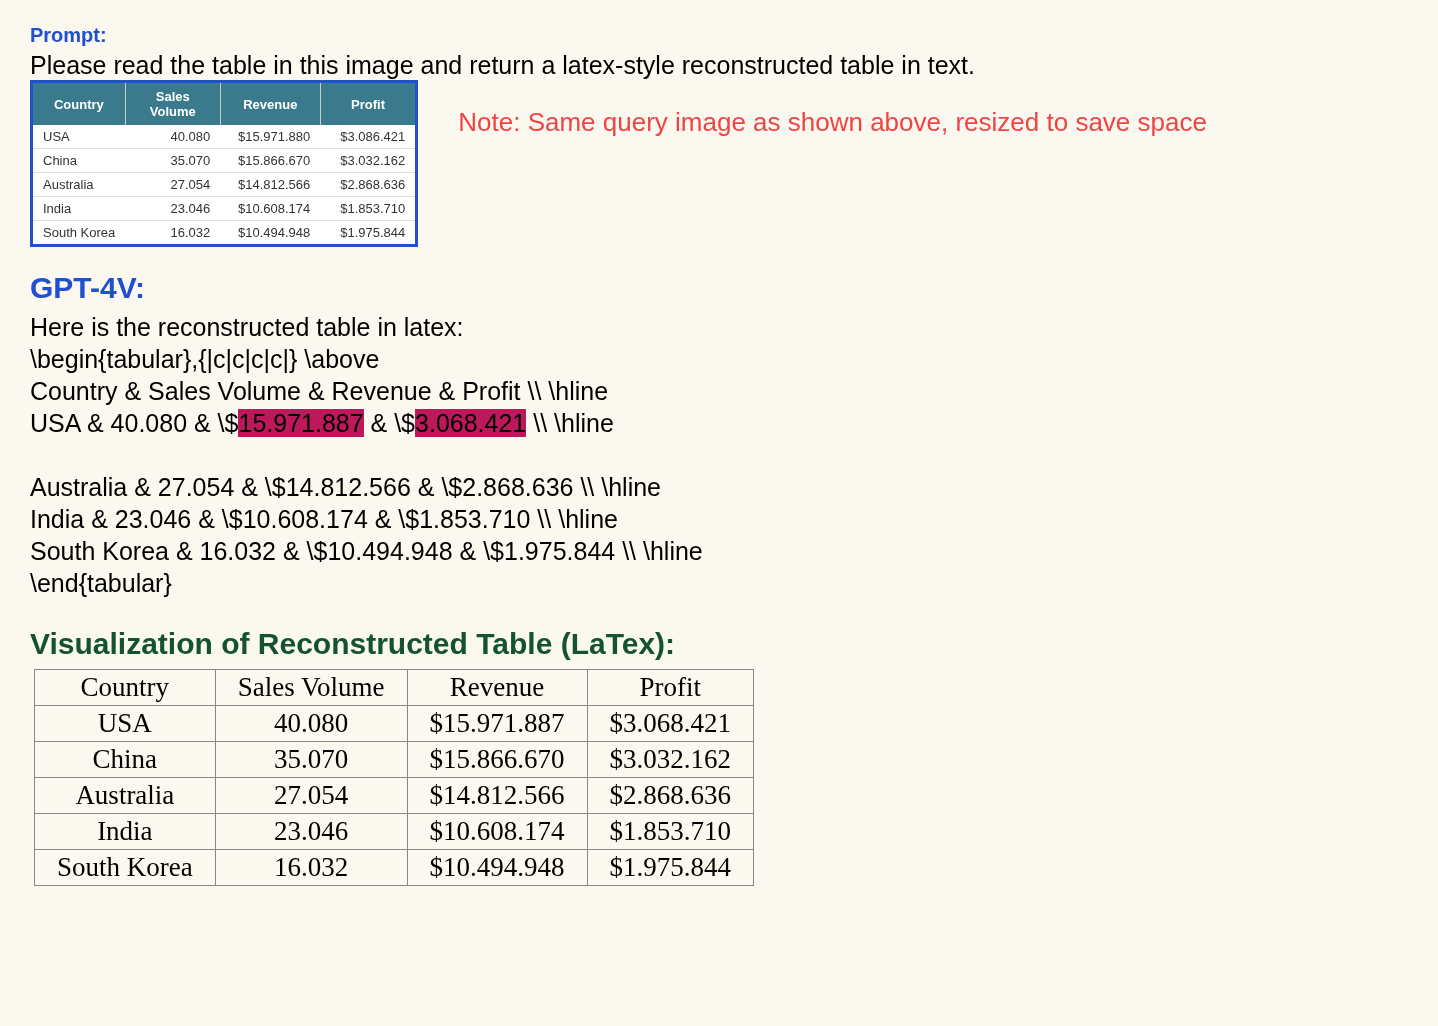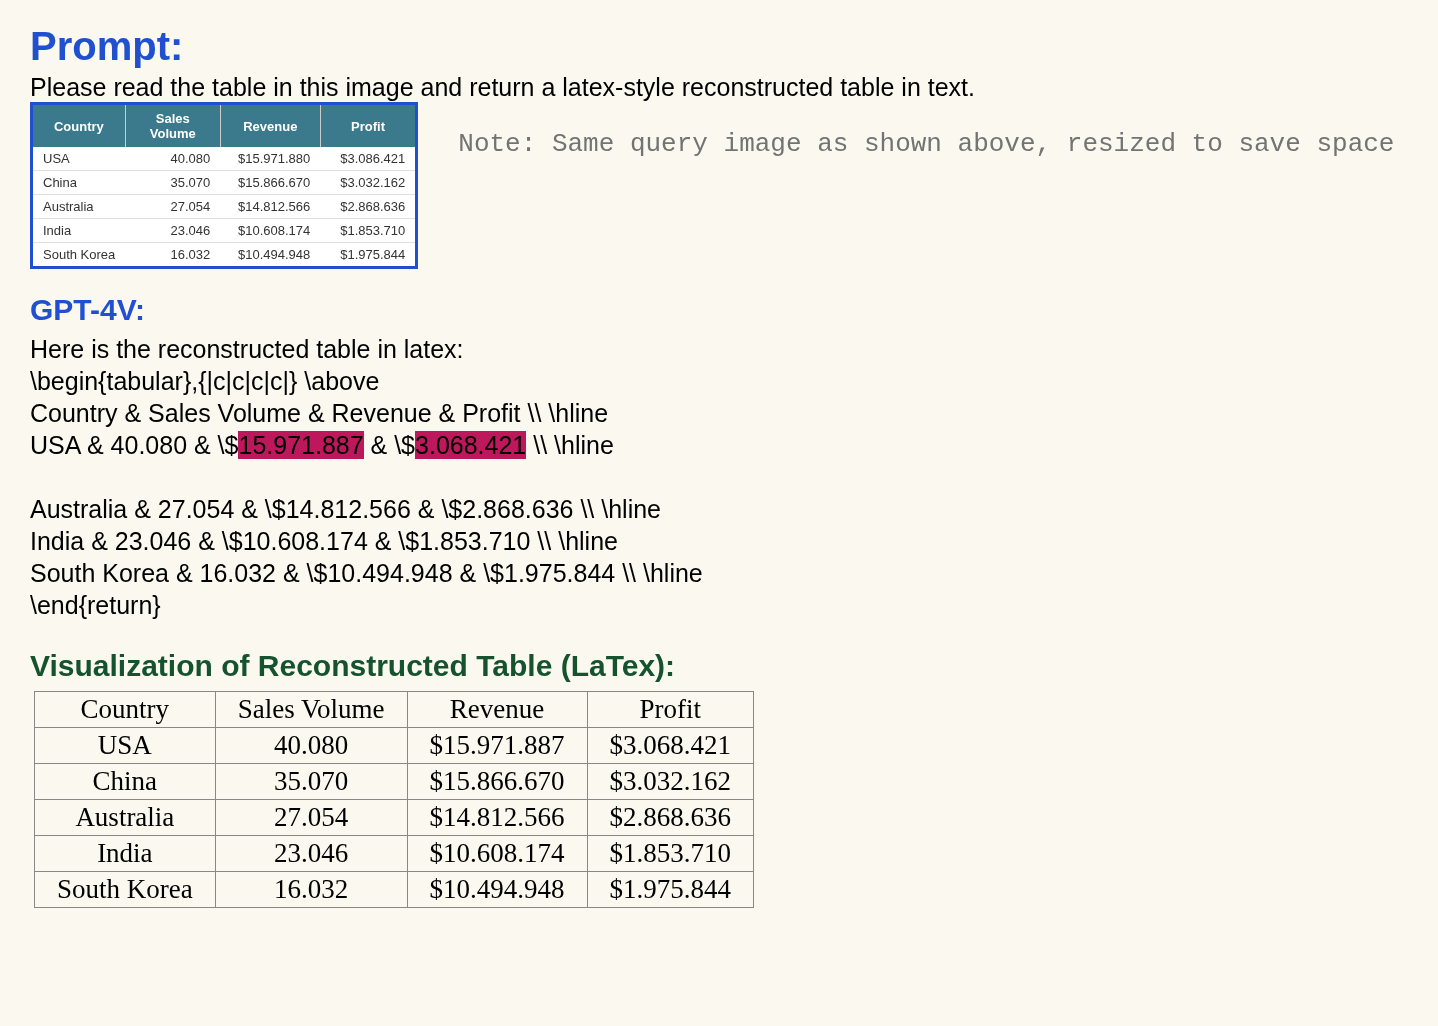--- a/index.html
+++ b/index.html
@@ -9,21 +9,21 @@
     }
     body {
       background-color: #fbf8ef;
       font-family: Arial, Helvetica, sans-serif;
       padding: 24px 30px;
       width: 1438px;
     }
     .heading-blue {
       color: #2050d0;
       font-weight: bold;
-      font-size: 40px;
+      font-size: 20px;
       margin-bottom: 4px;
     }
     .prompt-text {
       color: #000;
       font-size: 25px;
     }
     .image-and-note {
       display: flex;
       align-items: flex-start;
       gap: 40px;
@@ -61,23 +61,23 @@
       padding-left: 10px;
     }
     .source-table tr:last-child td {
       border-bottom: none;
     }
     .col-country { width: 82px; }
     .col-sales { width: 95px; }
     .col-revenue { width: 100px; }
     .col-profit { width: 95px; }
     .note-text {
-      font-family: Liberation Mono, monospace;
+      font-family: Liberation Sans, sans-serif;
       font-size: 26px;
-      color: #737373;
+      color: #ef4444;
       padding-top: 24px;
       line-height: 1.4;
     }
     .gpt-heading {
       color: #2050d0;
       font-weight: bold;
       font-size: 30px;
       margin-bottom: 6px;
     }
     .gpt-body {
@@ -168,21 +168,21 @@
 <div class="gpt-heading">GPT-4V:</div>
 <div class="gpt-body">
   <span>Here is the reconstructed table in latex:</span><br>
   <span>\begin{tabular},{|c|c|c|c|} \above</span><br>
   <span>Country &amp; Sales Volume &amp; Revenue &amp; Profit \\ \hline</span><br>
   <span>USA &amp; 40.080 &amp; \$</span><span class="hl">15.971.887</span><span> &amp; \$</span><span class="hl">3.068.421</span><span> \\ \hline</span><br>
   <br>
   <span>Australia &amp; 27.054 &amp; \$14.812.566 &amp; \$2.868.636 \\ \hline</span><br>
   <span>India &amp; 23.046 &amp; \$10.608.174 &amp; \$1.853.710 \\ \hline</span><br>
   <span>South Korea &amp; 16.032 &amp; \$10.494.948 &amp; \$1.975.844 \\ \hline</span><br>
-  <span>\end{return}</span>
+  <span>\end{tabular}</span>
 </div>
 
 <div class="viz-heading">Visualization of Reconstructed Table (LaTex):</div>
 <table class="latex-table">
   <tbody>
       <tr>
     <th>Country</th>
     <th>Sales Volume</th>
     <th>Revenue</th>
     <th>Profit</th>

